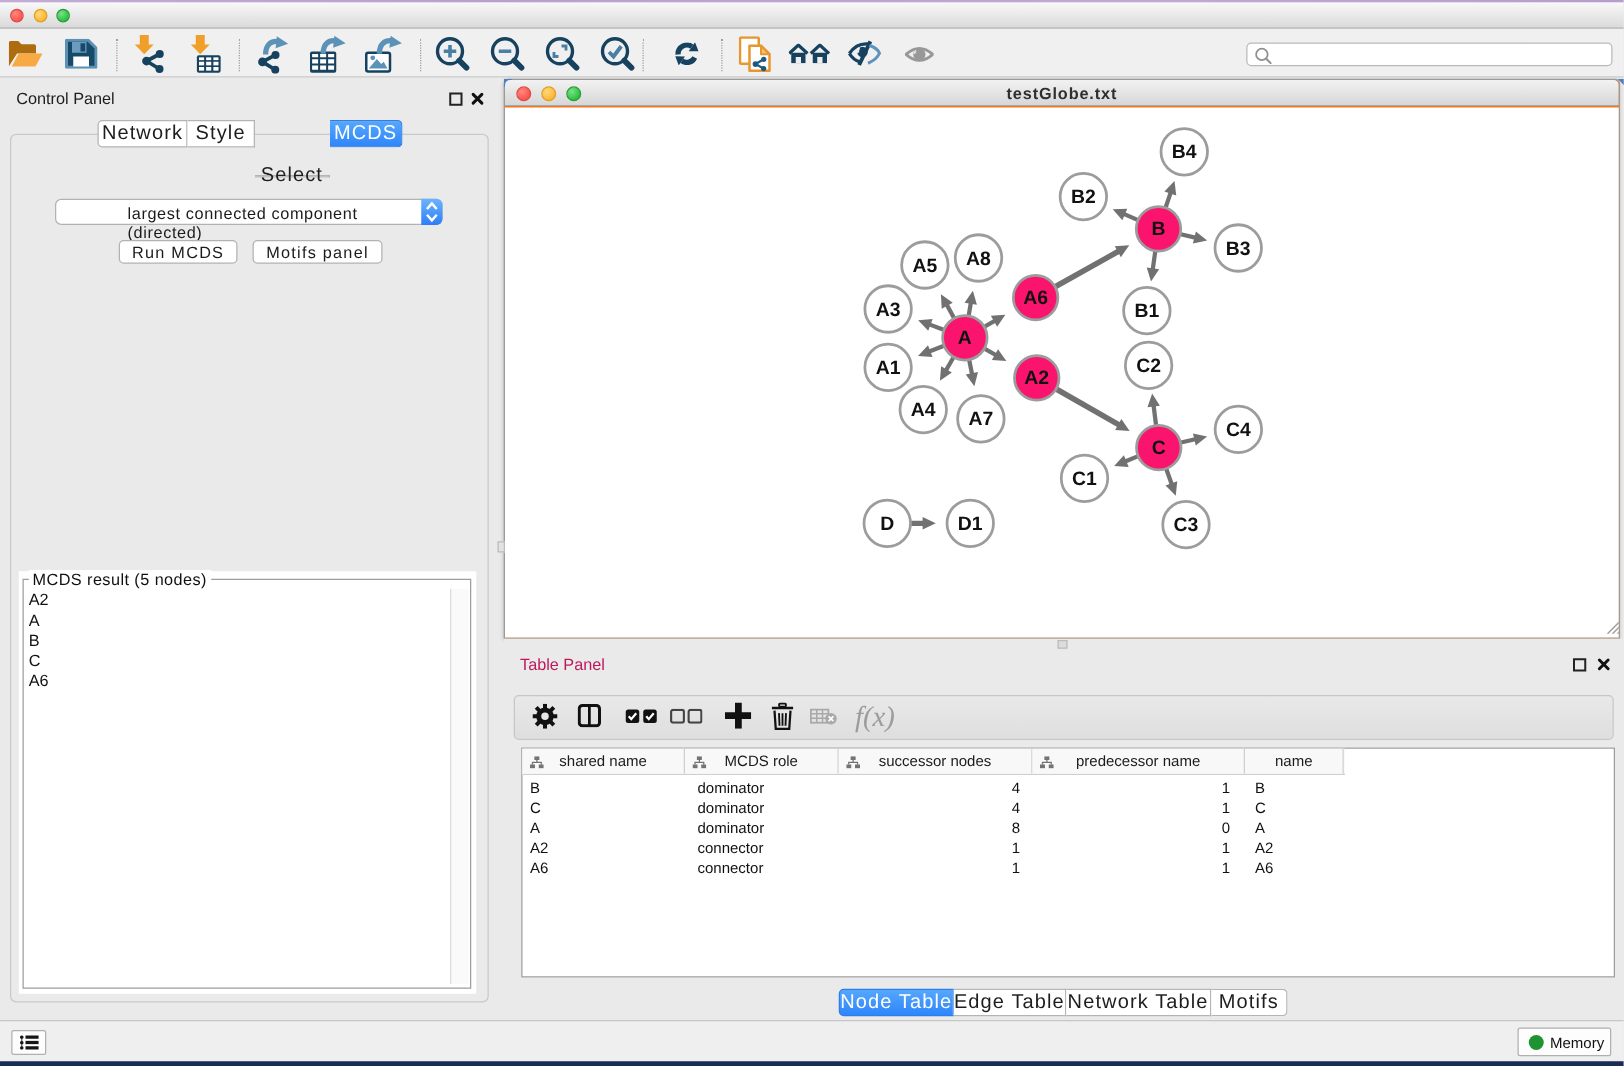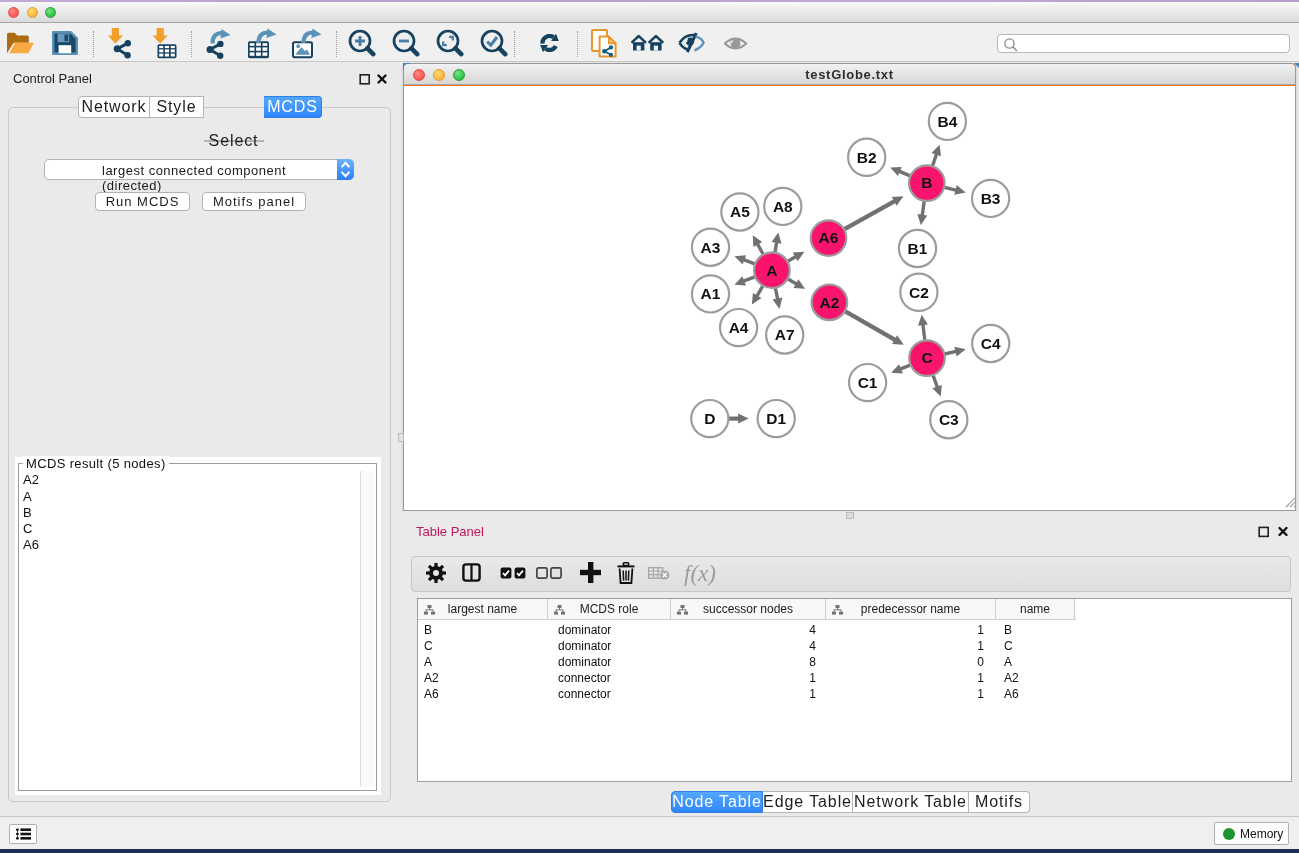--- a/index.html
+++ b/index.html
@@ -422,21 +422,21 @@
     <svg style="position:absolute;left:236px;top:9px;" width="22" height="14" viewBox="0 0 22 14" xmlns="http://www.w3.org/2000/svg">
       <rect x="0.7" y="1.7" width="14" height="10.5" fill="none" stroke="#a9a9a9" stroke-width="1.4"></rect>
       <path d="M0.7 5 H14.7 M5.4 1.7 V12.2 M10 1.7 V12.2 M0.7 8.6 H14.7" stroke="#a9a9a9" stroke-width="1.2"></path>
       <circle cx="16.8" cy="9" r="4.6" fill="#a9a9a9"></circle>
       <path d="M14.9 7.1 L18.7 10.9 M18.7 7.1 L14.9 10.9" stroke="#fff" stroke-width="1.4"></path>
     </svg>
     <div style="position:absolute;left:272px;top:4px;width:40px;font-family:'Liberation Serif',serif;font-style:italic;font-size:23px;color:#9c9c9c;">f(x)</div>
   </div>
 <div id="ttable">
   <div id="thead">
-      <div class="th" style="left:0px;width:130px;">largest name</div>
+      <div class="th" style="left:0px;width:130px;">shared name</div>
       <svg width="11" height="10" viewBox="0 0 11 10" xmlns="http://www.w3.org/2000/svg" style="position:absolute;left:6px;top:6px;">
         <rect x="3.5" y="0" width="4" height="3" fill="#737373"></rect>
         <rect x="0" y="6.6" width="4" height="3" fill="#737373"></rect>
         <rect x="7" y="6.6" width="4" height="3" fill="#737373"></rect>
         <path d="M5.5 3 V4.8 M2 6.6 V4.8 H9 V6.6" fill="none" stroke="#737373" stroke-width="1"></path>
       </svg>
       <div class="th" style="left:130px;width:123px;">MCDS role</div>
       <svg width="11" height="10" viewBox="0 0 11 10" xmlns="http://www.w3.org/2000/svg" style="position:absolute;left:136px;top:6px;">
         <rect x="3.5" y="0" width="4" height="3" fill="#737373"></rect>
         <rect x="0" y="6.6" width="4" height="3" fill="#737373"></rect>

